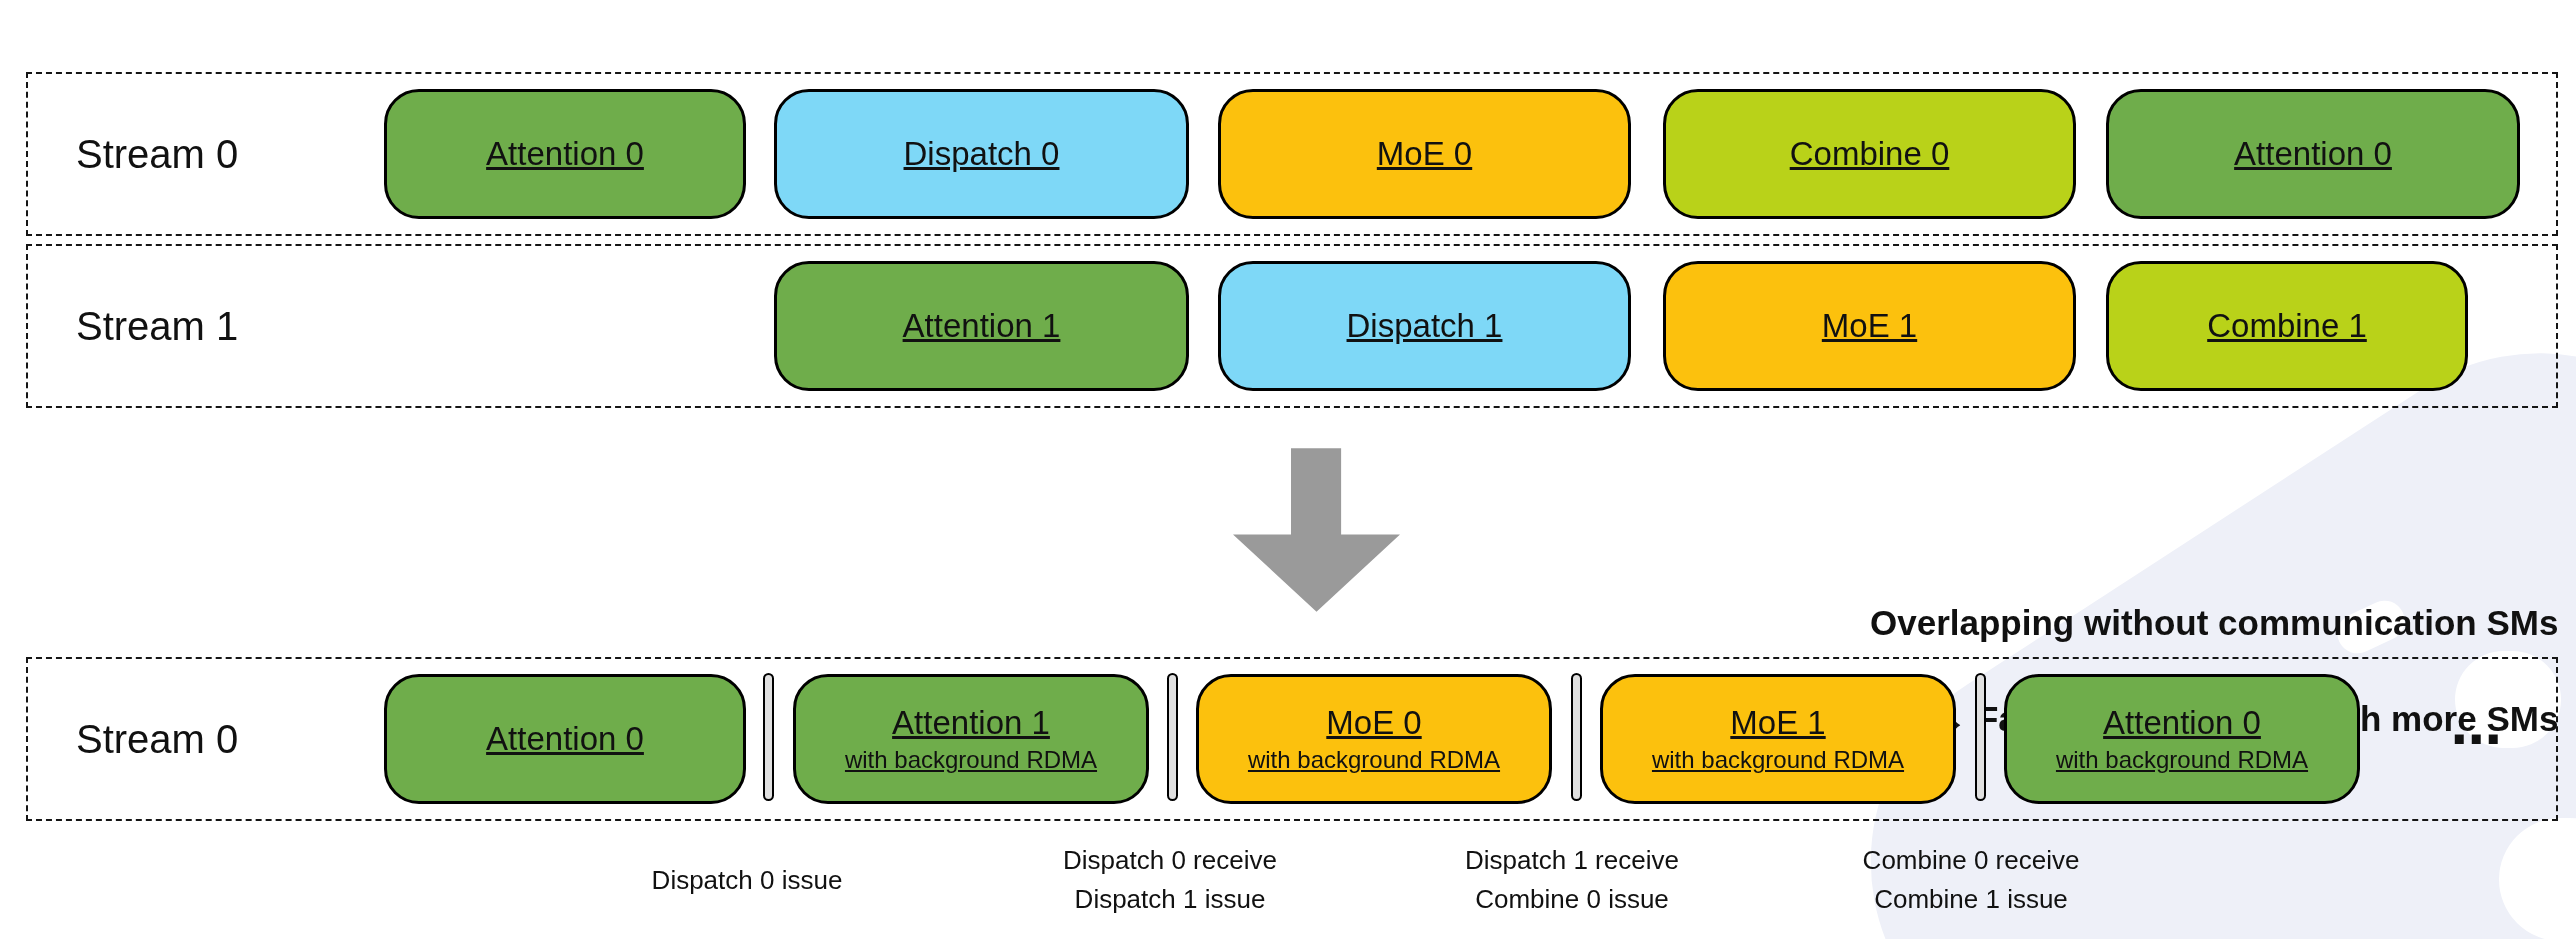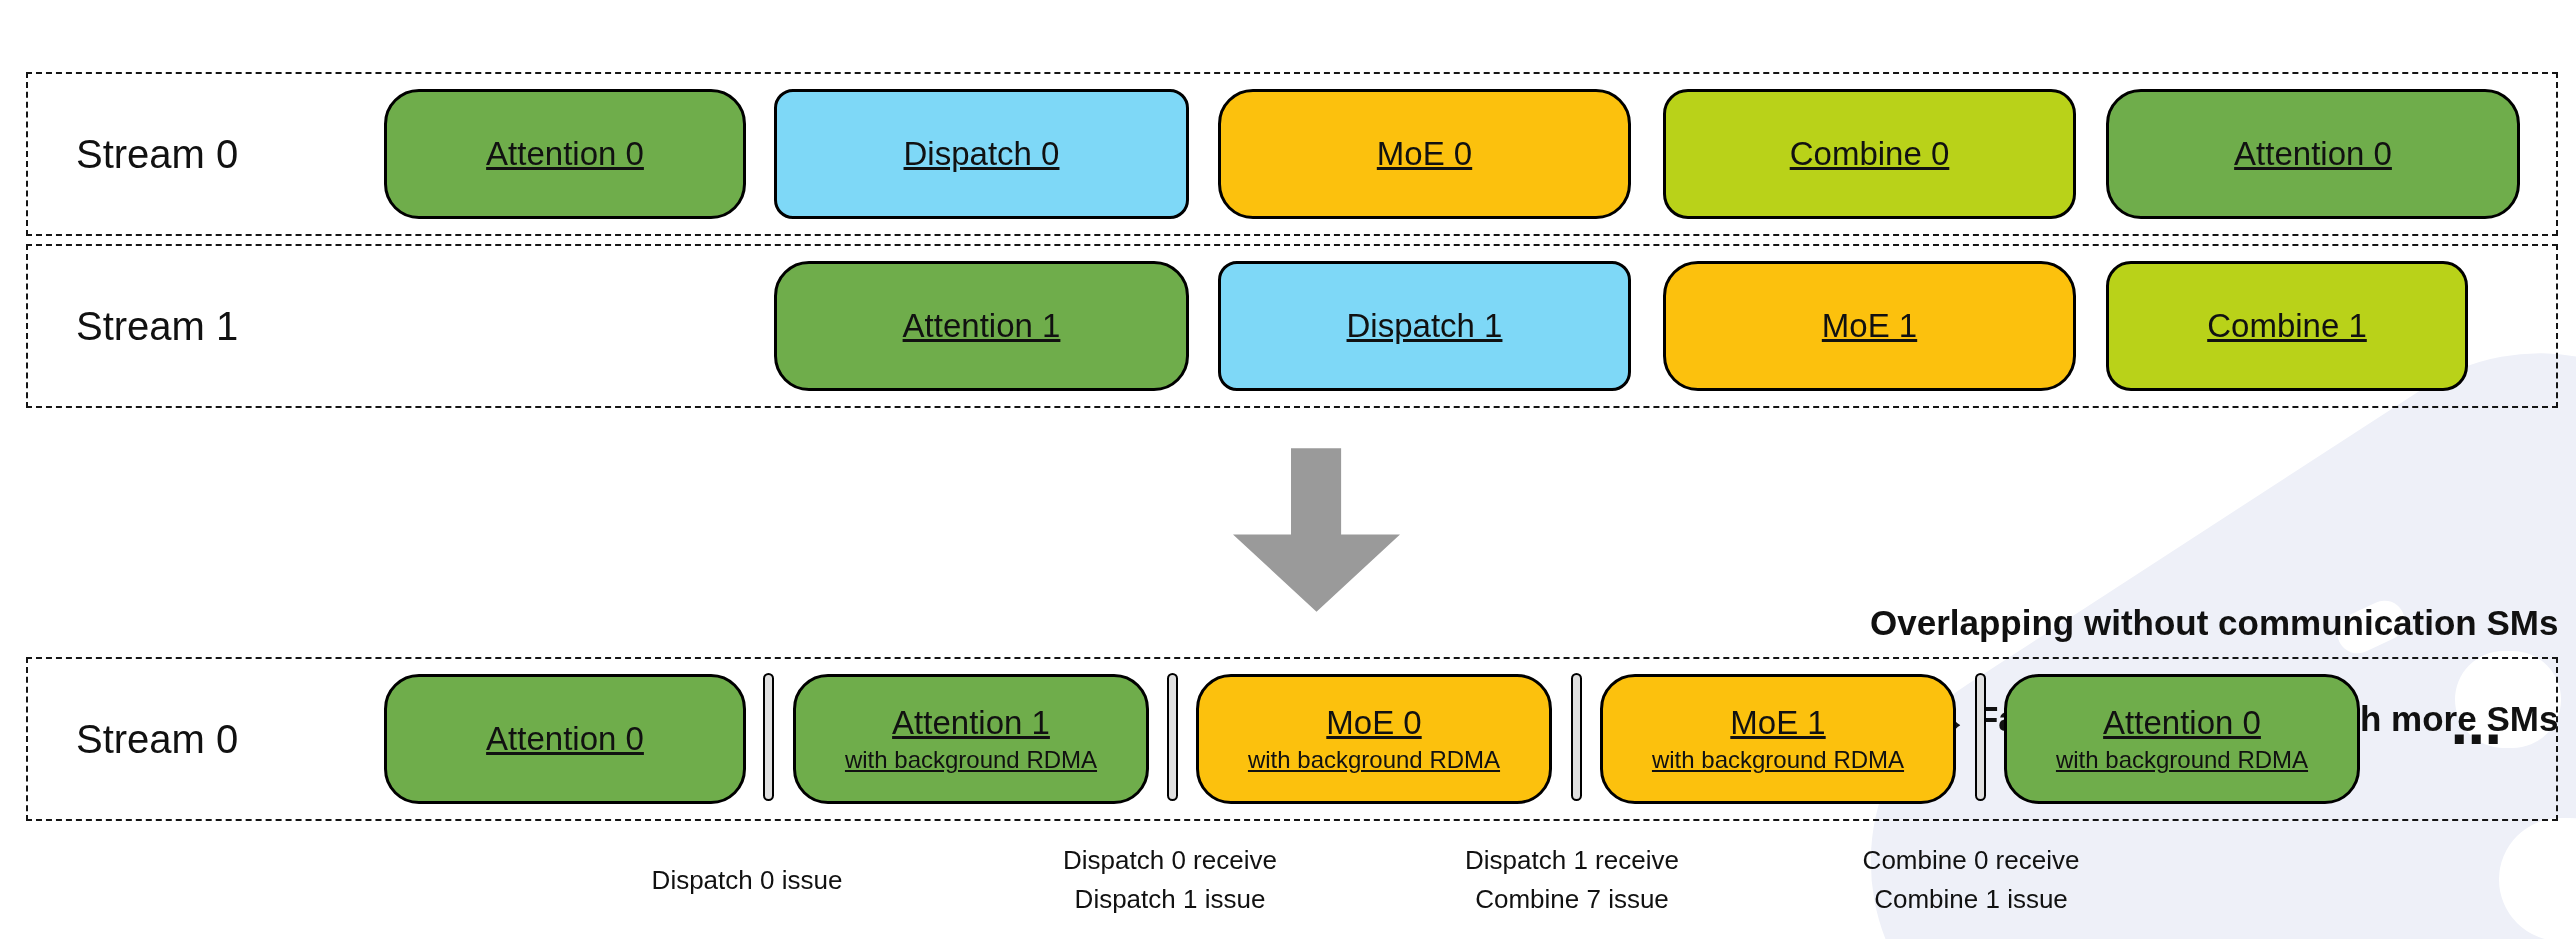--- a/index.html
+++ b/index.html
@@ -52,23 +52,23 @@
   }
 
   .task {
     position:absolute; top:15px; height:130px;
     border:3.5px solid var(--c-border-black); border-radius:35px; box-sizing:border-box;
     display:flex; flex-direction:column; align-items:center; justify-content:center;
     font-size:33px; text-align:center;text-decoration:underline;
   }
   .task .sub { font-size:24px; margin-top:4.4px; }
   .t-attention { background:var(--c-attention-green); }
-  .t-dispatch  { background:var(--c-dispatch-blue);border-radius:19px; }
+  .t-dispatch  { background:var(--c-dispatch-blue); }
   .t-moe       { background:var(--c-moe-orange); }
-  .t-combine   { background:var(--c-combine-lime);border-radius:25px; }
+  .t-combine   { background:var(--c-combine-lime); }
 
   .sep {
     position:absolute; top:14px; width:10.6px; height:128px;
     background:var(--c-separator-gray); border:2.6px solid var(--c-border-black);
     border-radius:6.2px; box-sizing:border-box;
   }
 
   .ellipsis {
     position:absolute; left:2375px; top:0; width:150px; height:100%;
     display:flex; align-items:center; justify-content:center;
@@ -166,21 +166,21 @@
 
     <div class="event" id="event-0">
       <div>Dispatch 0 issue</div>
     </div>
     <div class="event" id="event-1">
       <div>Dispatch 0 receive</div>
       <div>Dispatch 1 issue</div>
     </div>
     <div class="event" id="event-2">
       <div>Dispatch 1 receive</div>
-      <div>Combine 7 issue</div>
+      <div>Combine 0 issue</div>
     </div>
     <div class="event" id="event-3">
       <div>Combine 0 receive</div>
       <div>Combine 1 issue</div>
     </div>
 
   </div>
 </div>
 
 

